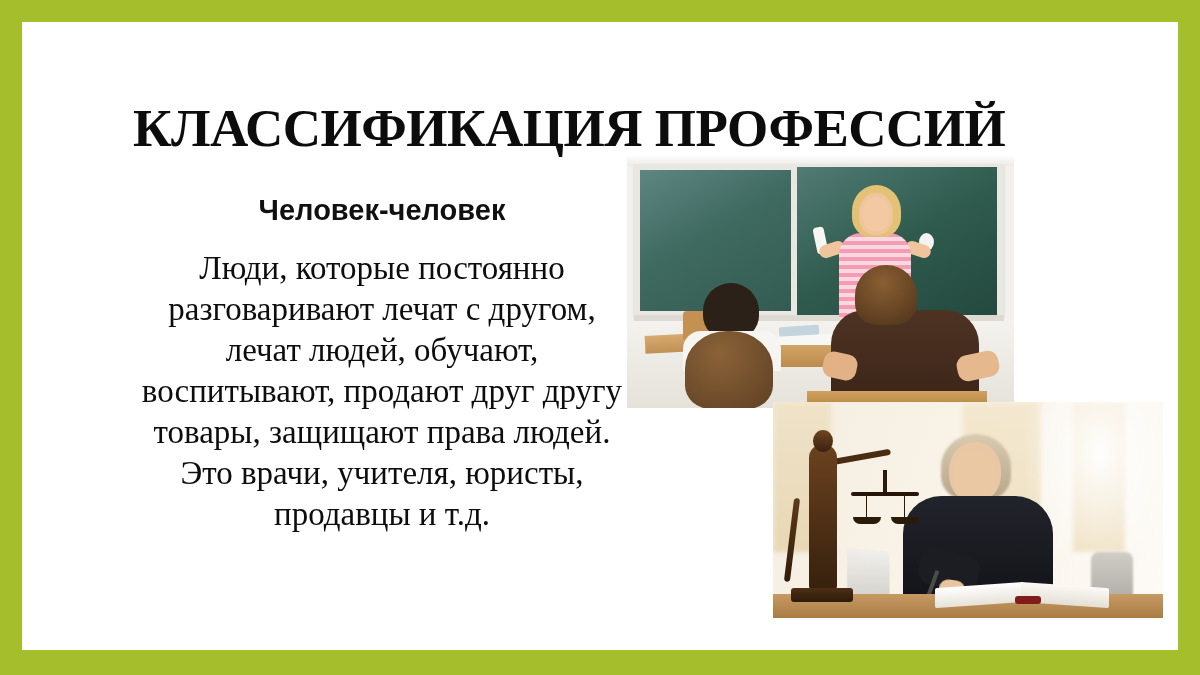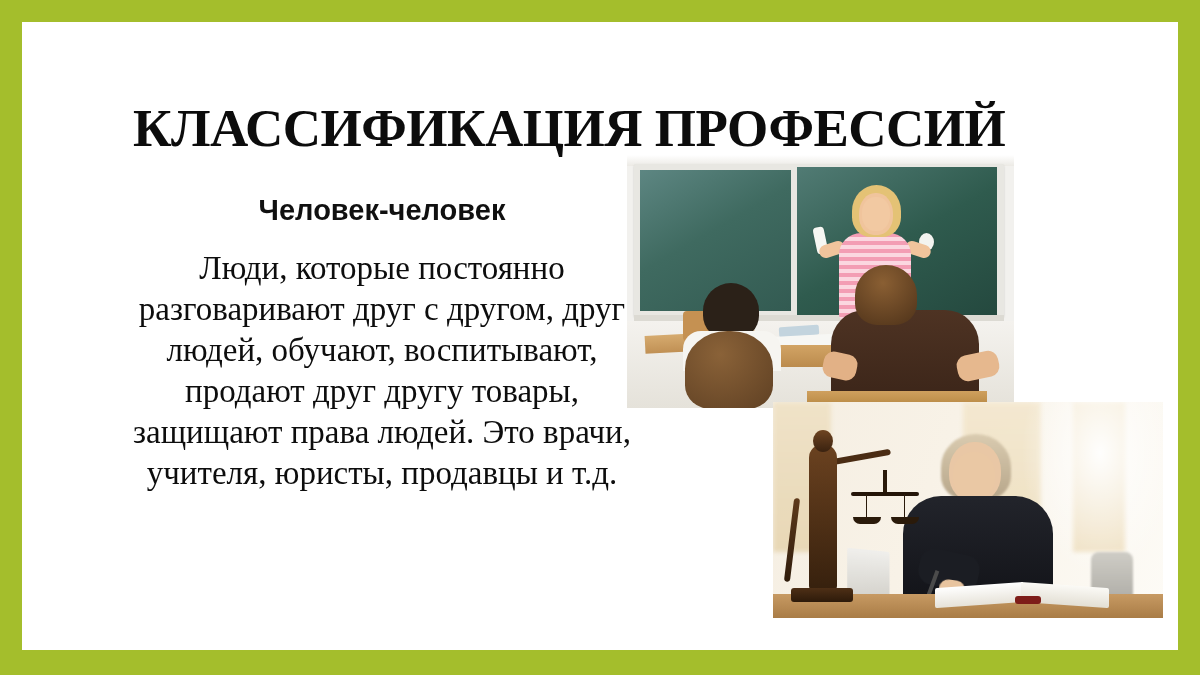--- a/index.html
+++ b/index.html
@@ -355,21 +355,21 @@
 </head>
 <body>
 
 <div class="slide">
   <div class="slide-canvas">
 
     <div class="slide-title">КЛАССИФИКАЦИЯ ПРОФЕССИЙ</div>
 
     <div class="text-column">
       <div class="subhead">Человек-человек</div>
-      <div class="body-copy">Люди, которые постоянно разговаривают друг с другом, друг людей, обучают, воспитывают, продают друг другу товары, защищают права людей. Это врачи, учителя, юристы, продавцы и т.д.</div>
+      <div class="body-copy">Люди, которые постоянно разговаривают лечат с другом, лечат людей, обучают, воспитывают, продают друг другу товары, защищают права людей. Это врачи, учителя, юристы, продавцы и т.д.</div>
     </div>
 
     <div class="photo photo-classroom">
       <div class="cls-wallTop"></div>
       <div class="cls-boardFrame"></div>
       <div class="cls-boardL"></div>
       <div class="cls-boardR"></div>
       <div class="cls-boardLedge"></div>
       <div class="cls-wallLower"></div>
       <div class="cls-chalk1"></div>

